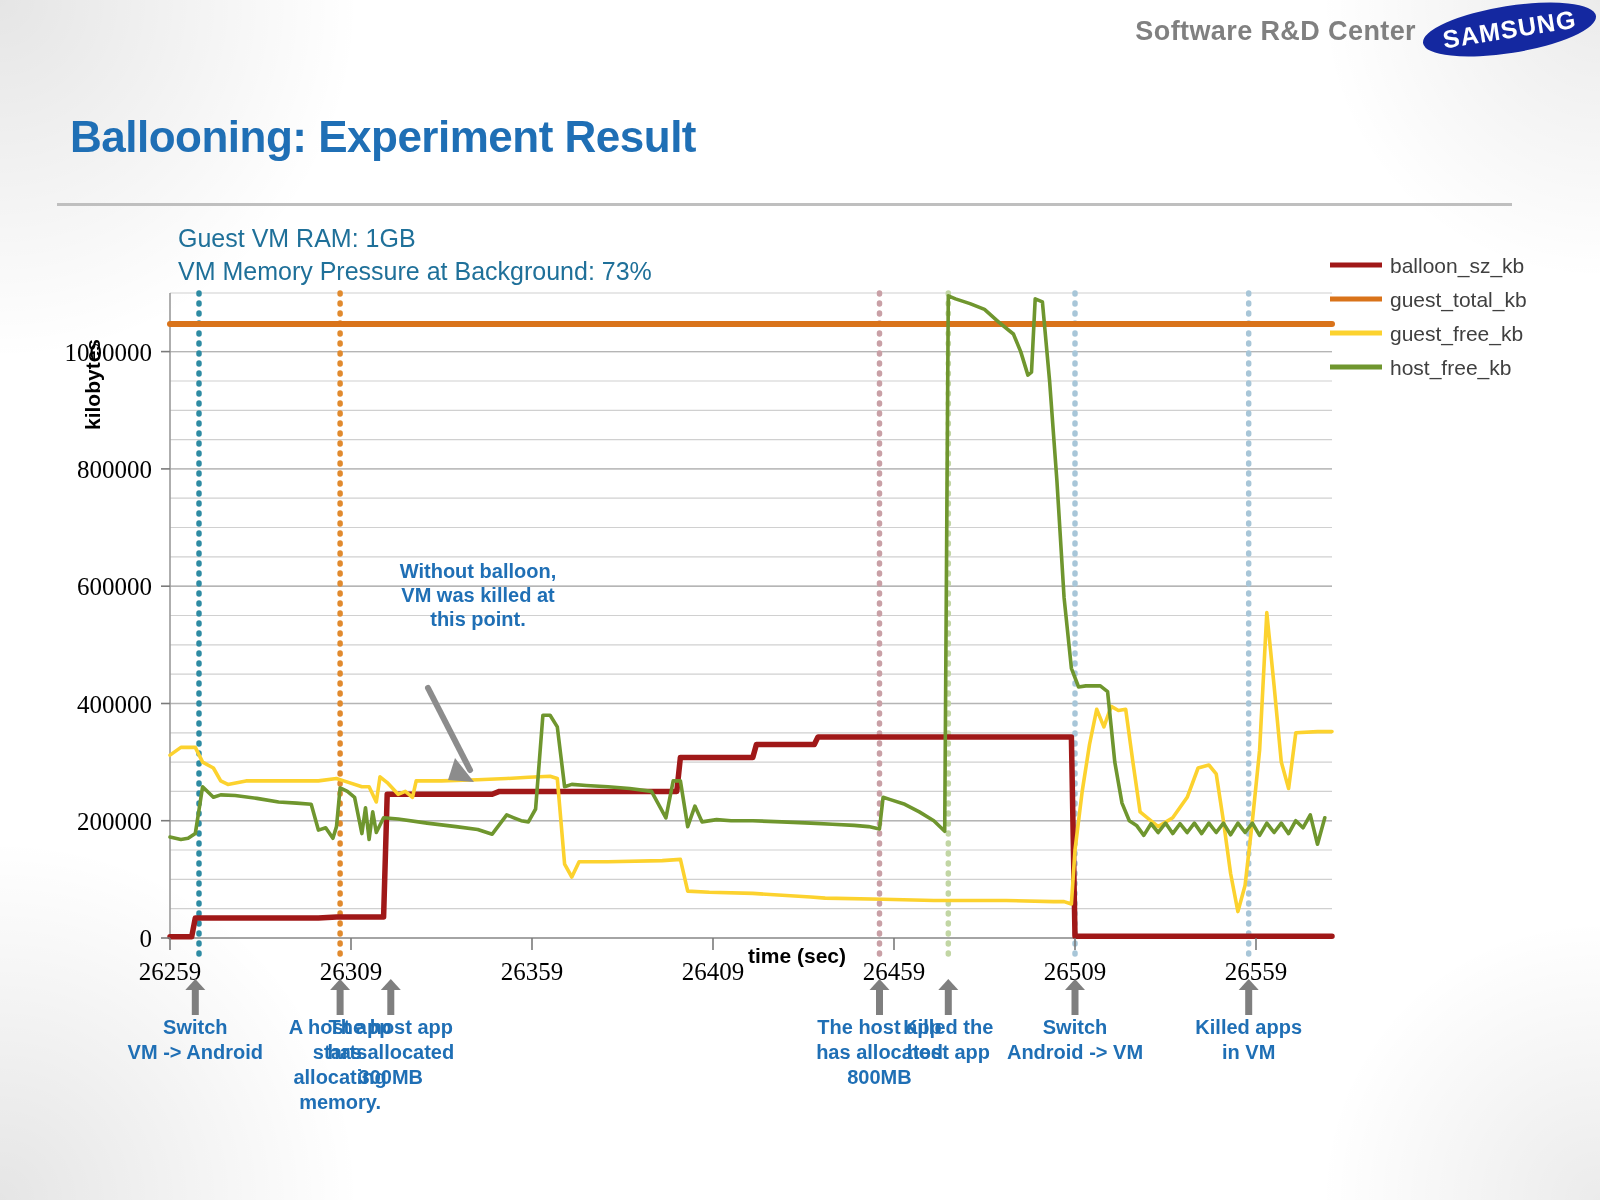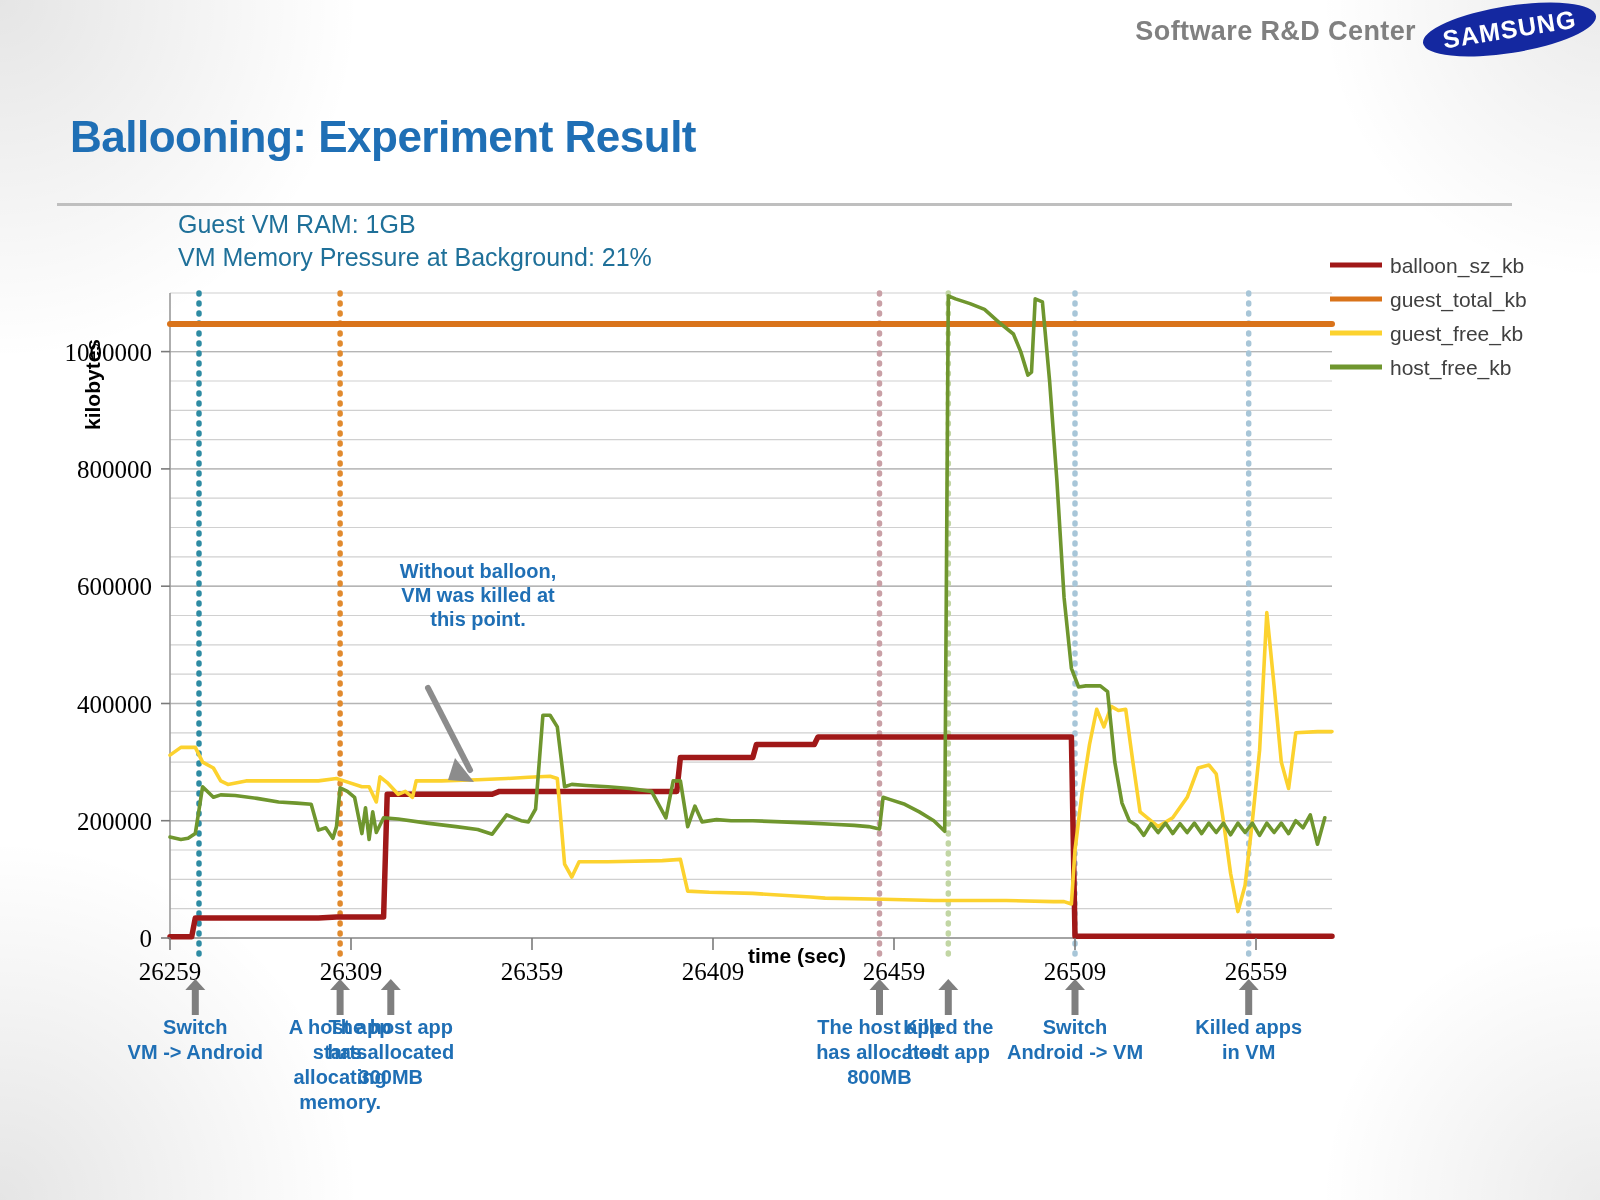--- a/index.html
+++ b/index.html
@@ -47,21 +47,21 @@
     font-size:44px; font-weight:bold; color:#1f6fb5;
     letter-spacing:-0.5px;
     white-space:nowrap;
   }
   .title-rule{
     position:absolute; left:57px; top:203px;
     width:1455px; height:3px; background:#bfbfbf;
   }
   
   .subtitle{
-    position:absolute; left:178px; top:208px;
+    position:absolute; left:178px; top:222px;
     font-size:25px; color:#1f7099; line-height:1.32;
     white-space:nowrap;
   }
   
   .chart-wrap{
     position:absolute; left:0; top:0; width:1600px; height:1200px;
   }
   svg{display:block;}
   .axis-num{ font-family:"Liberation Serif", serif; font-size:25px; fill:#000; }
   .axis-title{ font-family:"Liberation Sans", sans-serif; font-size:21px; font-weight:bold; fill:#000; }
@@ -79,21 +79,21 @@
   <div class="samsung-logo">
     <span>SAMSUNG</span>
   </div>
 </div>
 
 <div class="slide-title">Ballooning: Experiment Result</div>
 <div class="title-rule"></div>
 
 <div class="subtitle">
   <div>Guest VM RAM: 1GB</div>
-  <div>VM Memory Pressure at Background: 21%</div>
+  <div>VM Memory Pressure at Background: 73%</div>
 </div>
 
 <div class="chart-wrap">
   <svg id="chart-svg" width="1600" height="1200" viewBox="0 0 1600 1200">
 
     <g id="grid-minor">
         <line x1="170" x2="1332" y1="938.0" y2="938.0" stroke="#d0d0d0" stroke-width="1.2"></line>
         <line x1="170" x2="1332" y1="908.7" y2="908.7" stroke="#d0d0d0" stroke-width="1.2"></line>
         <line x1="170" x2="1332" y1="879.4" y2="879.4" stroke="#d0d0d0" stroke-width="1.2"></line>
         <line x1="170" x2="1332" y1="850.0" y2="850.0" stroke="#d0d0d0" stroke-width="1.2"></line>

